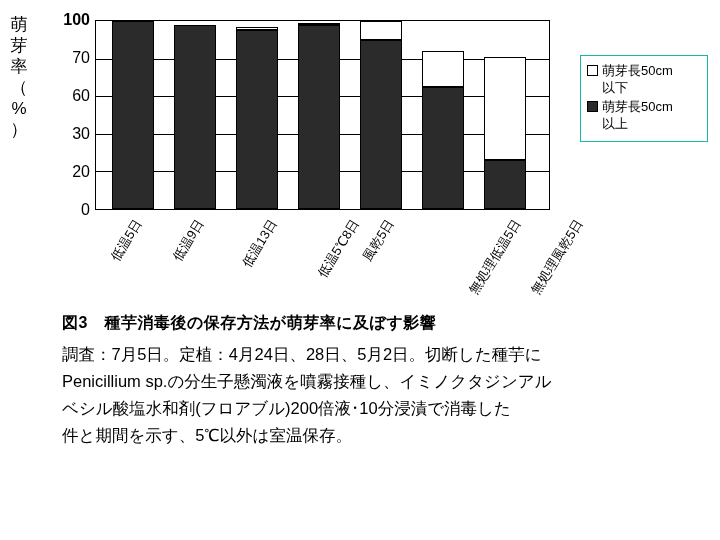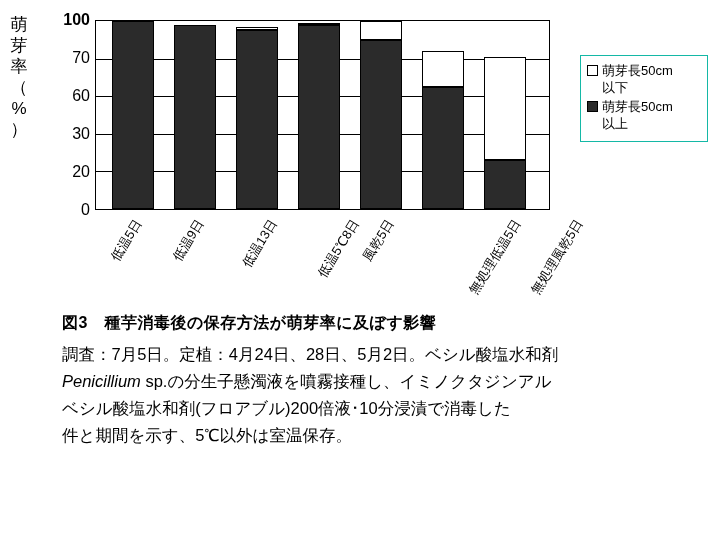--- a/index.html
+++ b/index.html
@@ -161,21 +161,20 @@
     line-height: 26px;
     margin-bottom: 5px;
     letter-spacing: 0.5px;
   }
   #caption-body {
     font-size: 16.5px;
     line-height: 27px;
     letter-spacing: 0px;
   }
   .ital {
-    font-style: italic;
     text-align: right;
   }
 </style>
 </head>
 <body>
 
 <div id="chart-region">
 
   <div id="y-axis-title">
     <span>萌</span>
@@ -254,18 +253,18 @@
       <span class="legend-swatch black"></span>
       <span class="legend-text"><span>萌芽長50cm</span><br><span>以上</span></span>
     </div>
   </div>
 
 </div>
 
 <div id="caption">
   <div id="caption-title">図3　種芋消毒後の保存方法が萌芽率に及ぼす影響</div>
   <div id="caption-body">
-    <div>調査：7月5日。定植：4月24日、28日、5月2日。ベシル酸塩水和剤</div>
+    <div>調査：7月5日。定植：4月24日、28日、5月2日。切断した種芋に</div>
     <div><span class="ital">Penicillium</span><span> sp.の分生子懸濁液を噴霧接種し、イミノクタジンアル</span></div>
     <div>ベシル酸塩水和剤(フロアブル)200倍液･10分浸漬で消毒した</div>
     <div>件と期間を示す、5℃以外は室温保存。</div>
   </div>
 </div>
 
 </body></html>

